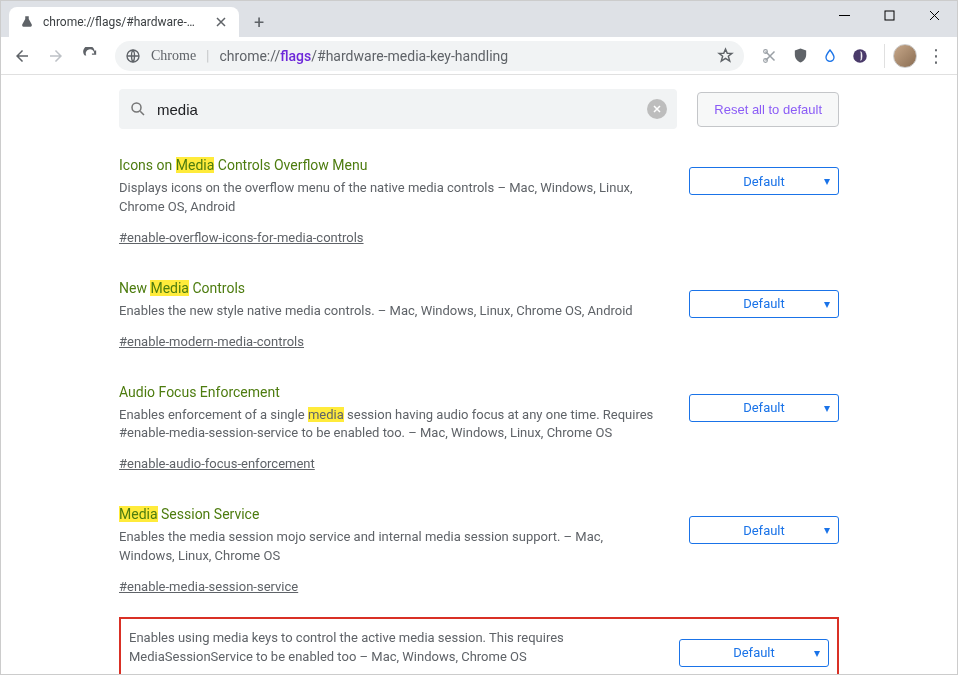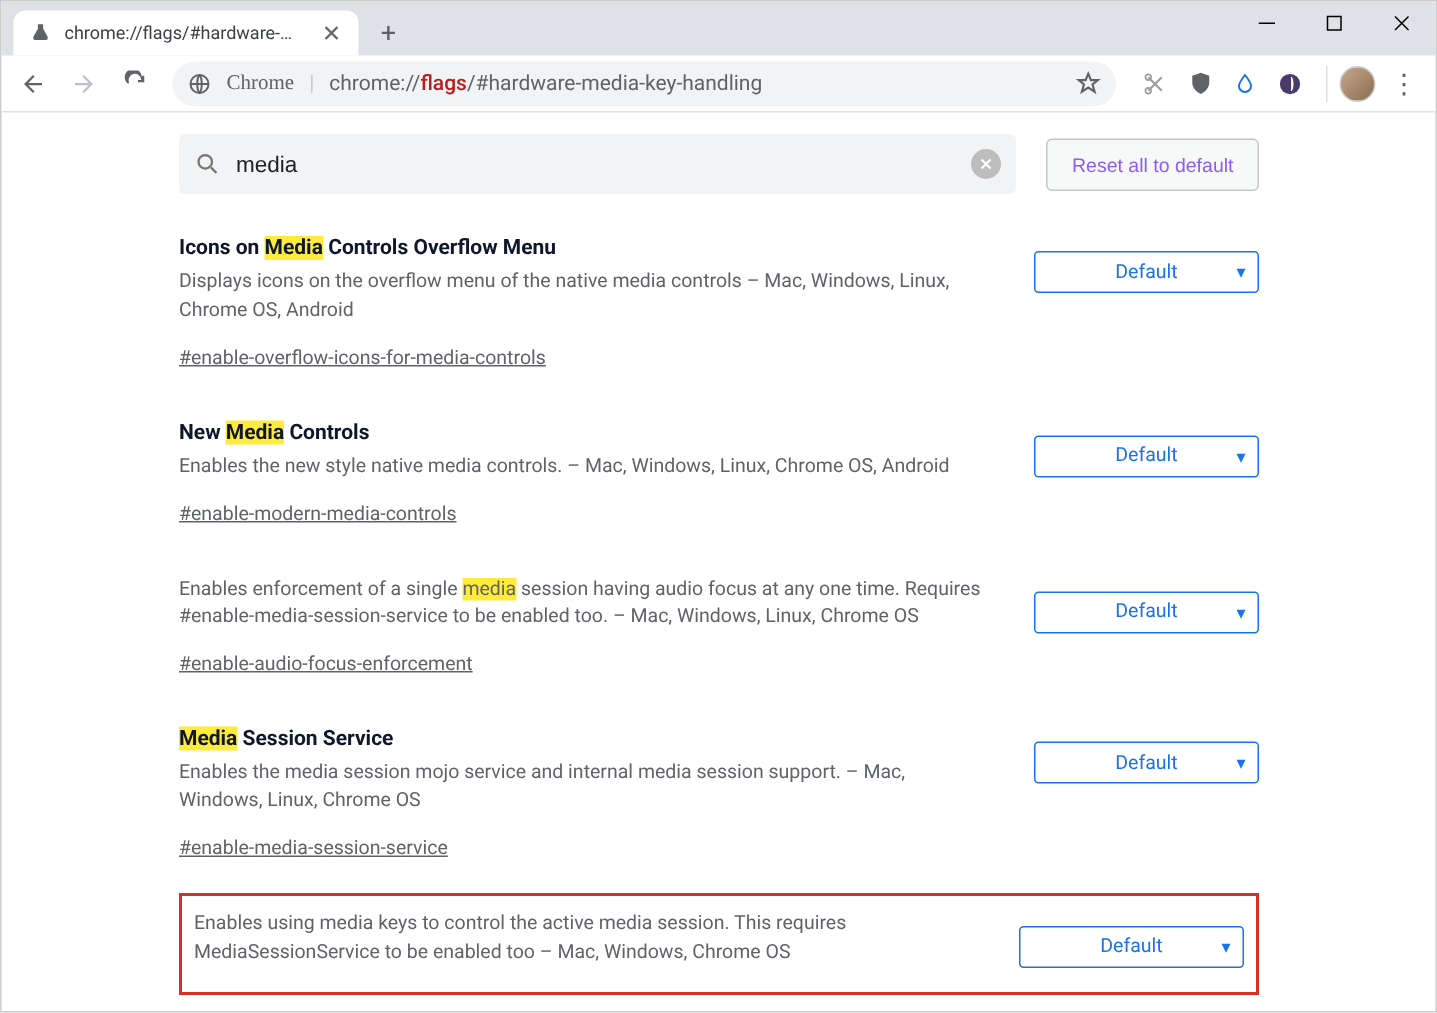--- a/index.html
+++ b/index.html
@@ -142,21 +142,21 @@
     white-space:nowrap;
   }
   .flag {
     padding: 8px 0 26px;
     position:relative;
   }
   .flag-inner { display:flex; gap:30px; }
   .flag-text { flex:1; }
   .flag-side { width:150px; padding-top:10px;text-align:right;}
   .flag h3 {
-    font-size:14px; font-weight:700; color:#0f172a;
+    font-size:14px; font-weight:400; color:#4d7c0f;
     margin-bottom:6px;
   }
   .flag p {
     font-size:13px; color:#5f6368; line-height:1.45;
     margin-bottom:10px;
   }
   .flag a.anchor {
     font-size:13px; color:#5f6368; 
   }
   .hl { background:#ffeb3b; }
@@ -241,21 +241,21 @@
   <div class="omnibox">
     <span class="globe">
       <svg width="16" height="16" viewBox="0 0 24 24">
           <circle cx="12" cy="12" r="9" fill="none" stroke="#5f6368" stroke-width="2"></circle>
           <path stroke="#5f6368" stroke-width="2" fill="none" d="M3 12h18M12 3c3 3 3 15 0 18M12 3c-3 3-3 15 0 18"></path>
         </svg>
     </span>
     <span class="seg">Chrome</span>
     <span class="pipe">|</span>
     <span class="url">
-      <span class="muted">chrome://</span><span style="color:#b91c1c;font-weight:500">flags</span><span class="muted">/#hardware-media-key-handling</span>
+      <span class="muted">chrome://</span><span style="color:#6d28d9;font-weight:500">flags</span><span class="muted">/#hardware-media-key-handling</span>
     </span>
     <span class="star">
       <svg width="17" height="17" viewBox="0 0 24 24">
           <path fill="none" stroke="#5f6368" stroke-width="2" d="M12 3l2.5 6H21l-5 4 2 7-6-4-6 4 2-7-5-4h6.5z"></path>
         </svg>
     </span>
   </div>
   <div class="ext-icons">
     <span class="ico" style="color:#9aa0a6">
       <svg width="18" height="18" viewBox="0 0 24 24">
@@ -318,21 +318,21 @@
         <div class="flag">
           <div class="flag-inner">
             <div class="flag-text"><h3>New <span class="hl">Media</span> Controls</h3><p>Enables the new style native media controls. – Mac, Windows, Linux, Chrome OS, Android</p><a class="anchor" href="#">#enable-modern-media-controls</a></div>
             <div class="flag-side">
               <div class="select">Default</div>
             </div>
           </div>
         </div>
         <div class="flag">
           <div class="flag-inner">
-            <div class="flag-text"><p>Enables enforcement of a single <span class="hl">media</span> session having audio focus at any one time. Requires #enable-media-session-service to be enabled too. – Mac, Windows, Linux, Chrome OS</p><a class="anchor" href="#">#enable-audio-focus-enforcement</a></div>
+            <div class="flag-text"><h3>Audio Focus Enforcement</h3><p>Enables enforcement of a single <span class="hl">media</span> session having audio focus at any one time. Requires #enable-media-session-service to be enabled too. – Mac, Windows, Linux, Chrome OS</p><a class="anchor" href="#">#enable-audio-focus-enforcement</a></div>
             <div class="flag-side">
               <div class="select">Default</div>
             </div>
           </div>
         </div>
         <div class="flag">
           <div class="flag-inner">
             <div class="flag-text"><h3><span class="hl">Media</span> Session Service</h3><p>Enables the media session mojo service and internal media session support. – Mac, Windows, Linux, Chrome OS</p><a class="anchor" href="#">#enable-media-session-service</a></div>
             <div class="flag-side">
               <div class="select">Default</div>

